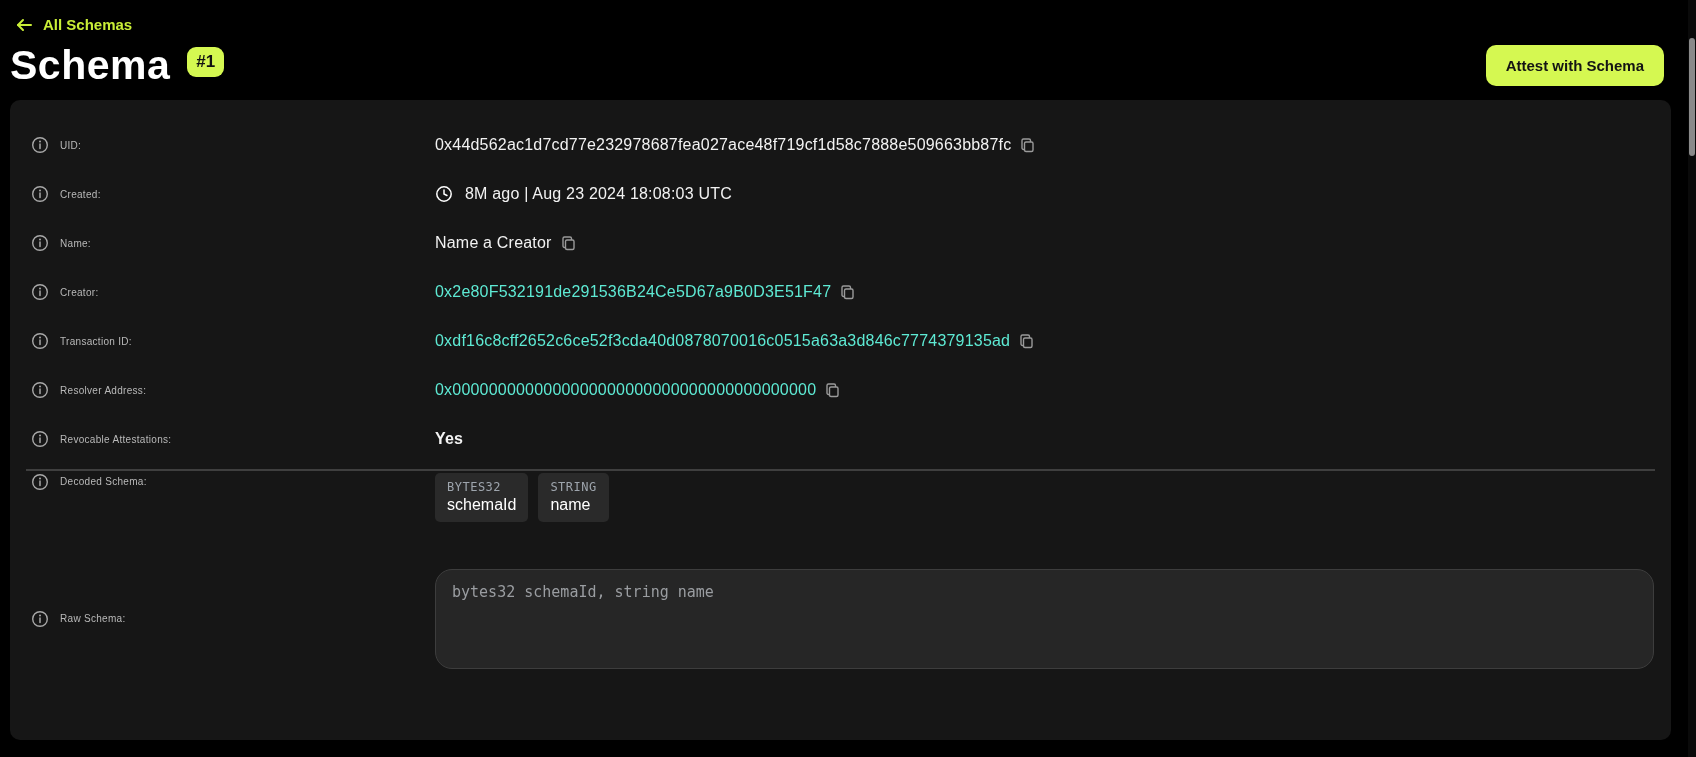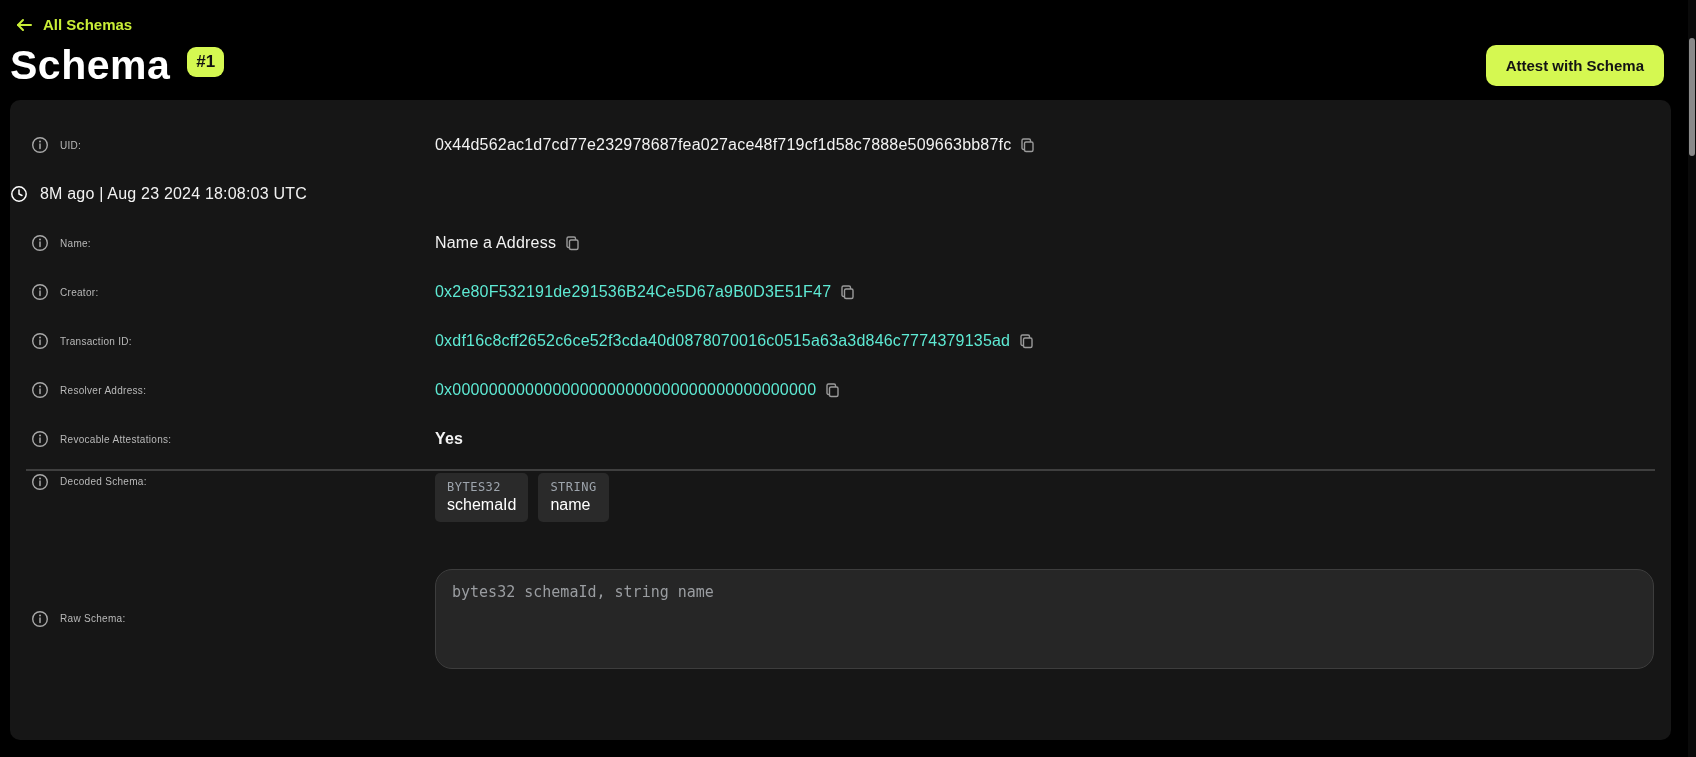--- a/index.html
+++ b/index.html
@@ -127,20 +127,30 @@
       <span class="copy-icon">
         <svg width="17" height="17" viewBox="0 0 17 17" fill="none" stroke="currentColor" stroke-width="1.4">
             <rect x="5.5" y="5" width="8.5" height="9.5" rx="1.5"></rect>
             <path d="M11.5 5V3.5A1.5 1.5 0 0 0 10 2H4.5A1.5 1.5 0 0 0 3 3.5V11a1.5 1.5 0 0 0 1.5 1.5H5.5"></path>
           </svg>
       </span>
     </div>
   </div>
 
   <div class="row">
+    <div class="row-label">
+      <span class="info-icon">
+        <svg width="18" height="18" viewBox="0 0 18 18" fill="none">
+            <circle cx="9" cy="9" r="7.3" stroke="currentColor" stroke-width="1.4"></circle>
+            <line x1="9" y1="8" x2="9" y2="12.6" stroke="currentColor" stroke-width="1.5" stroke-linecap="round"></line>
+            <circle cx="9" cy="5.4" r="1" fill="currentColor"></circle>
+          </svg>
+      </span>
+      <span class="label-text">Created:</span>
+    </div>
     <div class="row-value">
       <span class="clock-icon">
         <svg width="18" height="18" viewBox="0 0 18 18" fill="none" stroke="currentColor" stroke-width="1.5">
             <circle cx="9" cy="9" r="7.2"></circle>
             <polyline points="9,5 9,9 12,10.5" stroke-linecap="round" stroke-linejoin="round"></polyline>
           </svg>
       </span>
       <span class="value-text">8M ago | Aug 23 2024 18:08:03 UTC</span>
     </div>
   </div>
@@ -150,21 +160,21 @@
       <span class="info-icon">
         <svg width="18" height="18" viewBox="0 0 18 18" fill="none">
             <circle cx="9" cy="9" r="7.3" stroke="currentColor" stroke-width="1.4"></circle>
             <line x1="9" y1="8" x2="9" y2="12.6" stroke="currentColor" stroke-width="1.5" stroke-linecap="round"></line>
             <circle cx="9" cy="5.4" r="1" fill="currentColor"></circle>
           </svg>
       </span>
       <span class="label-text">Name:</span>
     </div>
     <div class="row-value">
-      <span class="value-text">Name a Address</span>
+      <span class="value-text">Name a Creator</span>
       <span class="copy-icon">
         <svg width="17" height="17" viewBox="0 0 17 17" fill="none" stroke="currentColor" stroke-width="1.4">
             <rect x="5.5" y="5" width="8.5" height="9.5" rx="1.5"></rect>
             <path d="M11.5 5V3.5A1.5 1.5 0 0 0 10 2H4.5A1.5 1.5 0 0 0 3 3.5V11a1.5 1.5 0 0 0 1.5 1.5H5.5"></path>
           </svg>
       </span>
     </div>
   </div>
 
   <div class="row">

